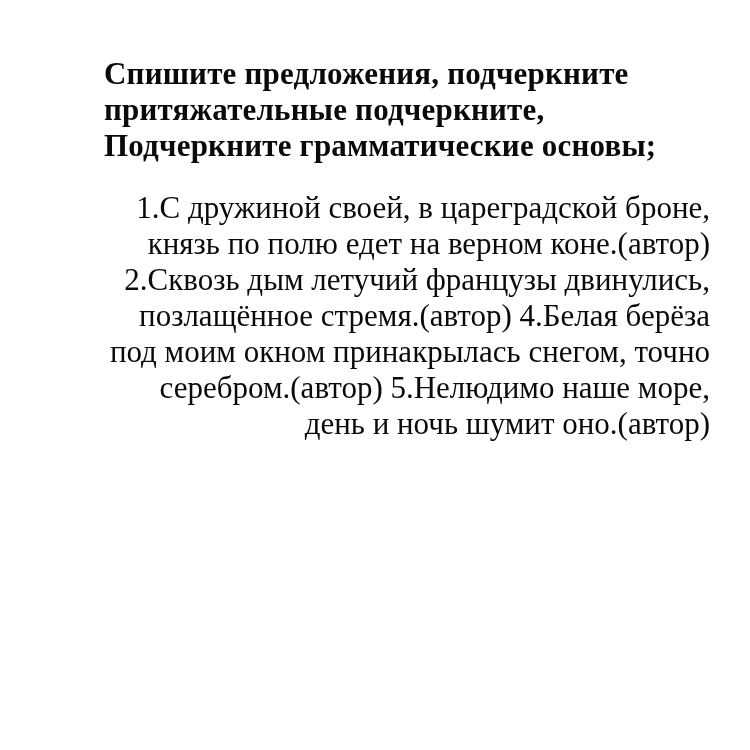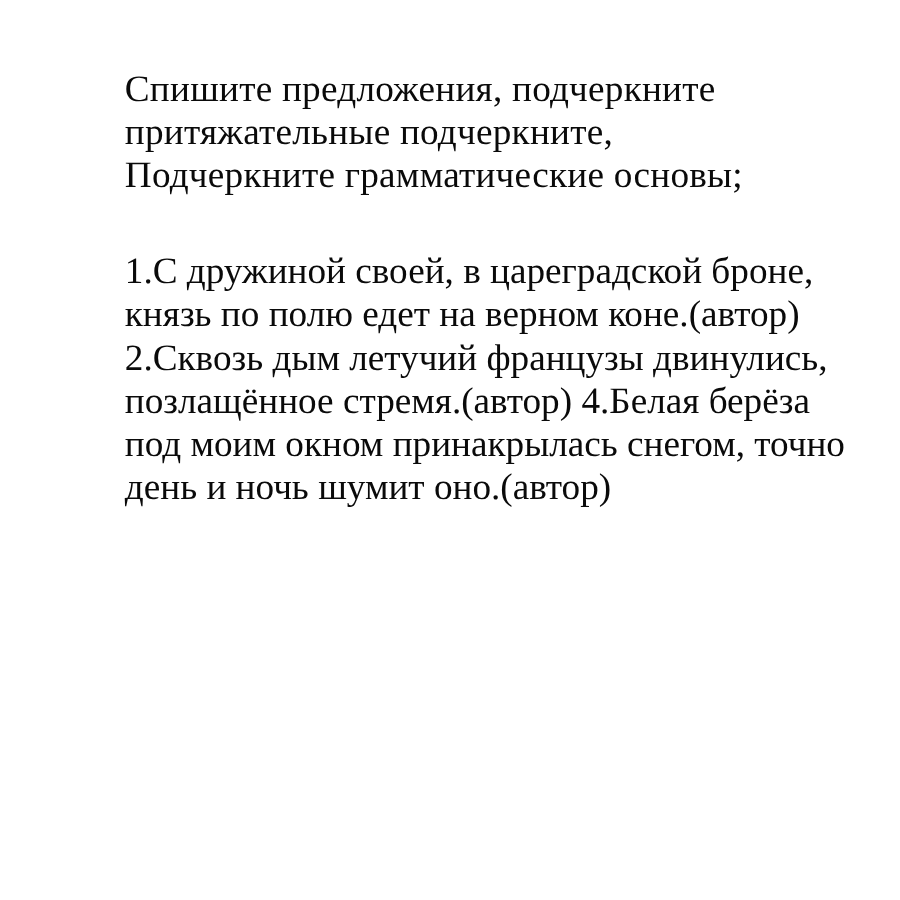--- a/index.html
+++ b/index.html
@@ -15,45 +15,47 @@
     font-family: "Liberation Serif", "DejaVu Serif", serif;
     color: #0a0a0a;
   }
   .content {
     position: absolute;
     left: 104px;
     top: 56px;
     width: 606px;
   }
   .heading {
-    font-weight: normal;
+    font-weight: bold;
     font-size: 31px;
     line-height: 36px;
     letter-spacing: 0.2px;
   }
   .body-text {
-    margin-top: 44px;
+    margin-top: 26px;
     font-weight: normal;
     font-size: 31px;
     line-height: 36px;
+    text-align: right;
   }
   .line {
     white-space: nowrap;
   }
 </style>
 </head>
 <body>
 
 <div class="content">
   <div class="heading">
     <div class="line">Спишите предложения, подчеркните</div>
     <div class="line">притяжательные подчеркните,</div>
     <div class="line">Подчеркните грамматические основы;</div>
   </div>
   <div class="body-text">
     <div class="line">1.С дружиной своей, в цареградской броне,</div>
     <div class="line">князь по полю едет на верном коне.(автор)</div>
     <div class="line">2.Сквозь дым летучий французы двинулись,</div>
     <div class="line">позлащённое стремя.(автор) 4.Белая берёза</div>
     <div class="line">под моим окном принакрылась снегом, точно</div>
+    <div class="line">серебром.(автор) 5.Нелюдимо наше море,</div>
     <div class="line">день и ночь шумит оно.(автор)</div>
   </div>
 </div>
 
 </body></html>

